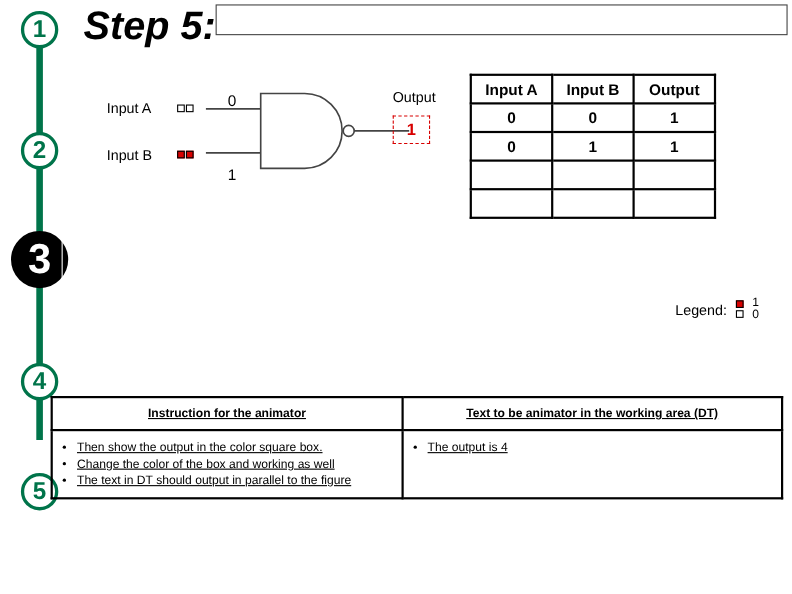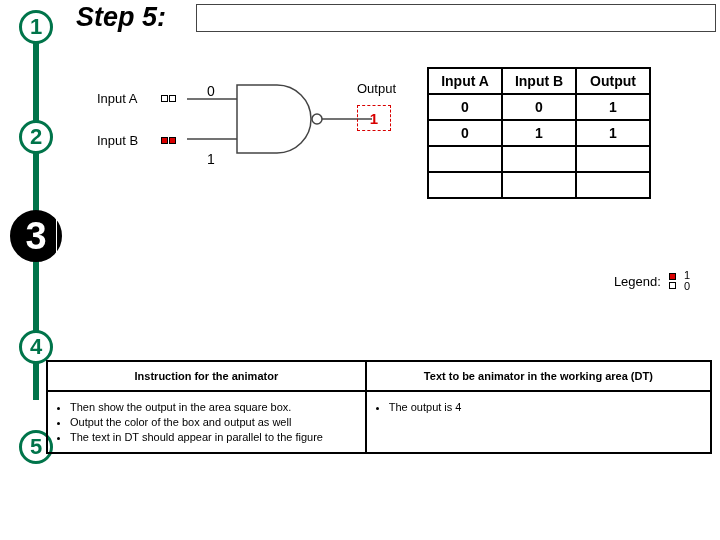--- a/index.html
+++ b/index.html
@@ -7,21 +7,21 @@
 
   
   .timeline { position: absolute; left: 16px; top: 0; width: 40px; height: 420px; }
   .timeline-line { position: absolute; left: 50%; top: 20px; width: 6px; height: 380px; background: #00744a; transform: translateX(-50%); }
   .step-node { position: absolute; left: 50%; transform: translateX(-50%); width: 34px; height: 34px; border-radius: 50%; display:flex; align-items:center; justify-content:center; font-size: 22px; font-weight: bold; }
   .step-white { background: #fff; border: 3px solid #00744a; color: #00744a; }
   .step-black { background: #000; color: #fff; border: 2px solid #000; width: 52px; height: 52px; font-size: 38px; }
 
   
   .main-area { position: absolute; left: 56px; top: 2px; right: 4px; height: 130px; }
-  .step-title { position: absolute; left: 20px; top: 0; font-size: 27px; font-weight: bold; font-style: italic; color: #000; }
+  .step-title { position: absolute; left: 20px; top: 0; font-size: 36px; font-weight: bold; font-style: italic; color: #000; }
   .title-box { position: absolute; left: 140px; top: 2px; width: 520px; height: 28px; border: 1px solid #444; background: #fff; }
 
   
   .circuit { position: absolute; left: 56px; top: 60px; right: 6px; height: 260px; border: 1px solid #fff; }
   .in-label { position: absolute; font-size: 13px; color: #000; }
   .bit-val { position: absolute; font-size: 14px; color: #000; }
   .red-sq { position: absolute; width: 7px; height: 7px; border: 1px solid #000; }
   .red-fill { background: #d80000; }
   .and-gate { position: absolute; }
   .dash-box { position: absolute; border: 1px dashed #666; display:flex; align-items:center; justify-content:center; font-size: 15px; font-weight: bold; }
@@ -33,21 +33,21 @@
   .truth th, .truth td { border: 2px solid #000; text-align: center; font-size: 14px; font-weight: bold; padding: 4px 0; height: 24px; }
   .truth th { background: #fff; }
   .truth td { background: #fff; }
 
   
   .legend-area { position: absolute; right: 30px; top: 270px; font-size: 13px; display:flex; align-items:center; gap: 8px; }
   .legend-marks { display:flex; flex-direction: column; gap: 2px; }
   .legend-nums { font-size: 11px; line-height: 11px; }
 
   
-  .instr-wrap { position: absolute; left: 46px; right: 8px; top: 360px; }
+  .instr-wrap { position: absolute; left: 46px; right: 8px; top: 360px; text-decoration: underline; }
   .instr { width: 100%; border-collapse: collapse; }
   .instr th, .instr td { border: 2px solid #000; font-size: 11px; vertical-align: top; padding: 6px 8px; }
   .instr th { font-weight: bold; text-align: center; padding: 8px; }
   .instr td ul { list-style: disc; padding-left: 14px; }
   .instr td li { margin: 3px 0; }
 </style>
 </head>
 <body>
 
 <div class="timeline">
@@ -133,23 +133,23 @@
 <div class="instr-wrap">
   <table class="instr">
     <tbody>
         <tr>
       <th style="width:48%">Instruction for the animator</th>
       <th>Text to be animator in the working area (DT)</th>
     </tr>
     <tr>
       <td>
         <ul>
-          <li>Then show the output in the area square box.</li>
-          <li>Output the color of the box and output as well</li>
-          <li>The text in DT should appear  in parallel to the figure</li>
+          <li>Then show the output in the color square box.</li>
+          <li>Change the color of the box and working as well</li>
+          <li>The text in DT should output  in parallel to the figure</li>
         </ul>
       </td>
       <td>
         <ul>
           <li>The output is 4</li>
         </ul>
       </td>
     </tr>
   </tbody>
     </table>

